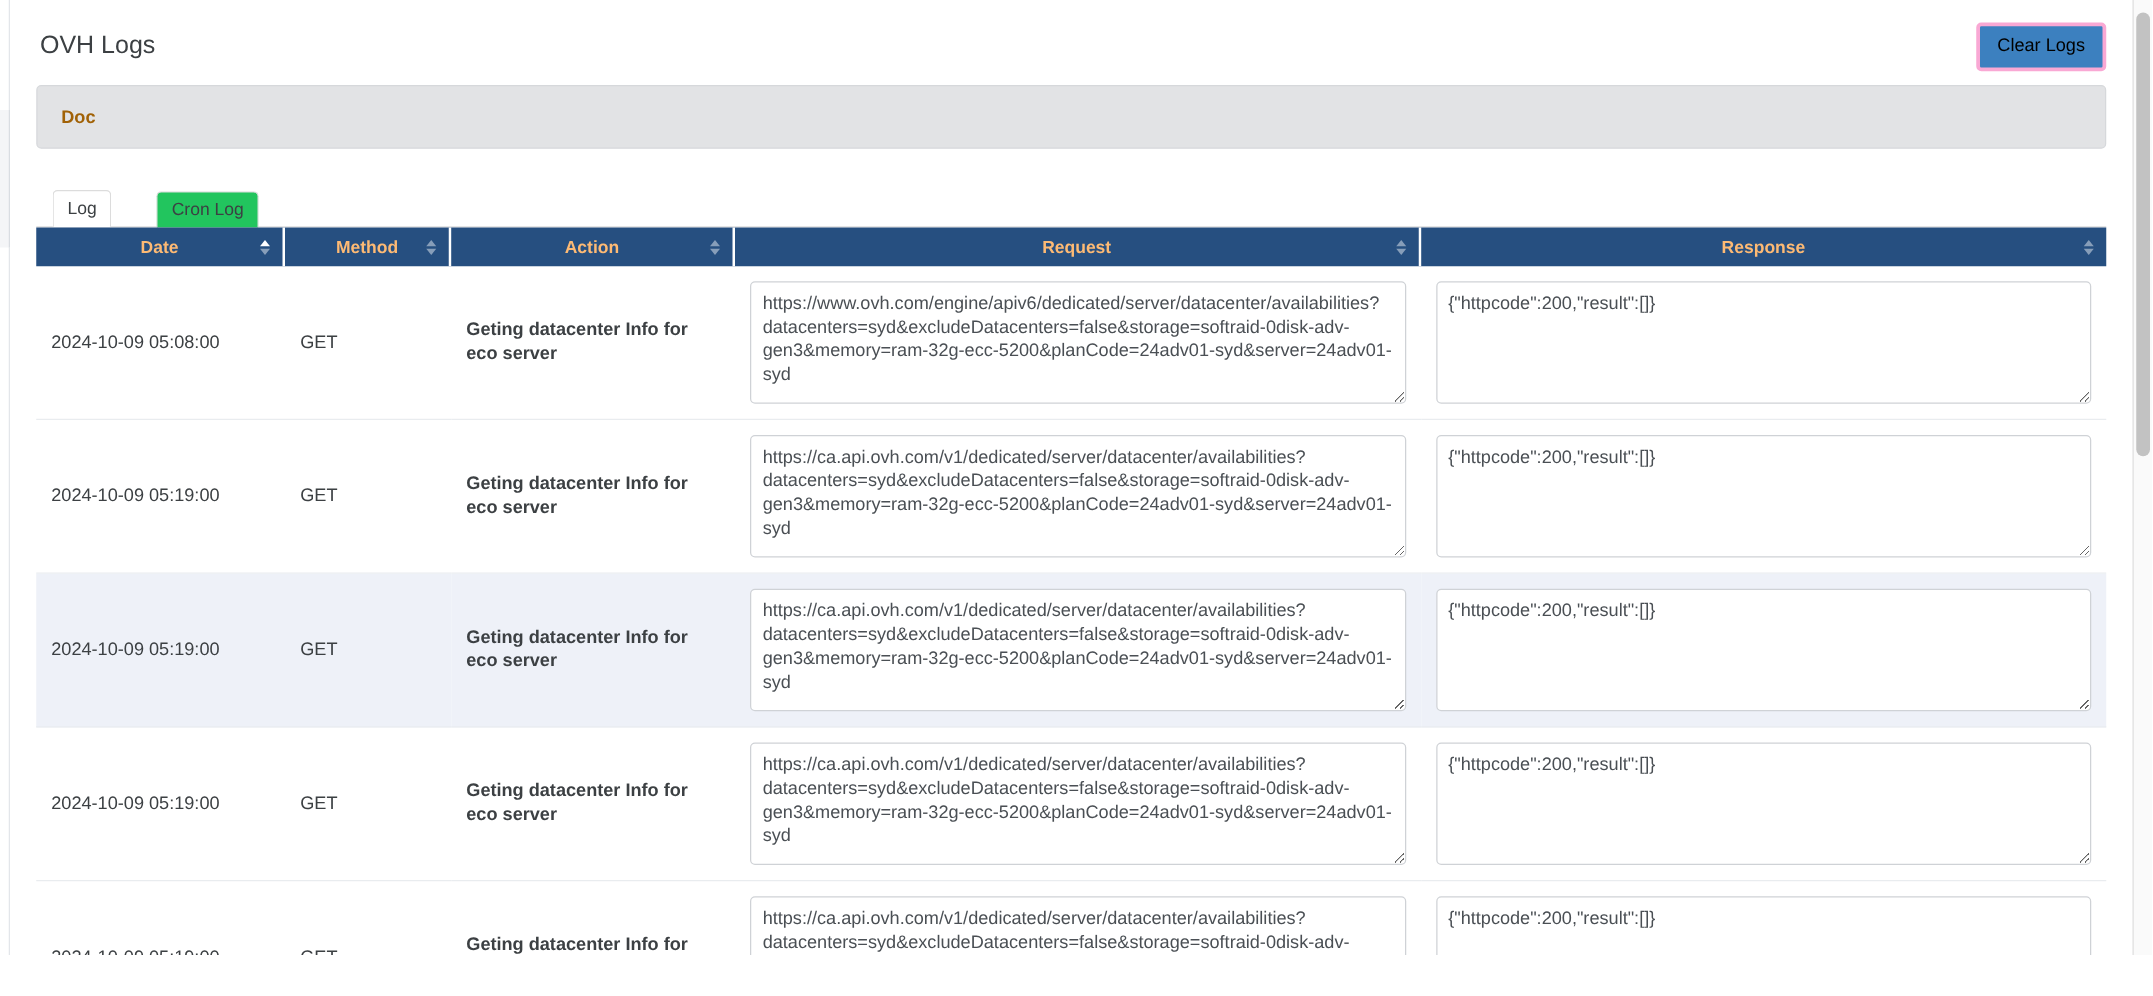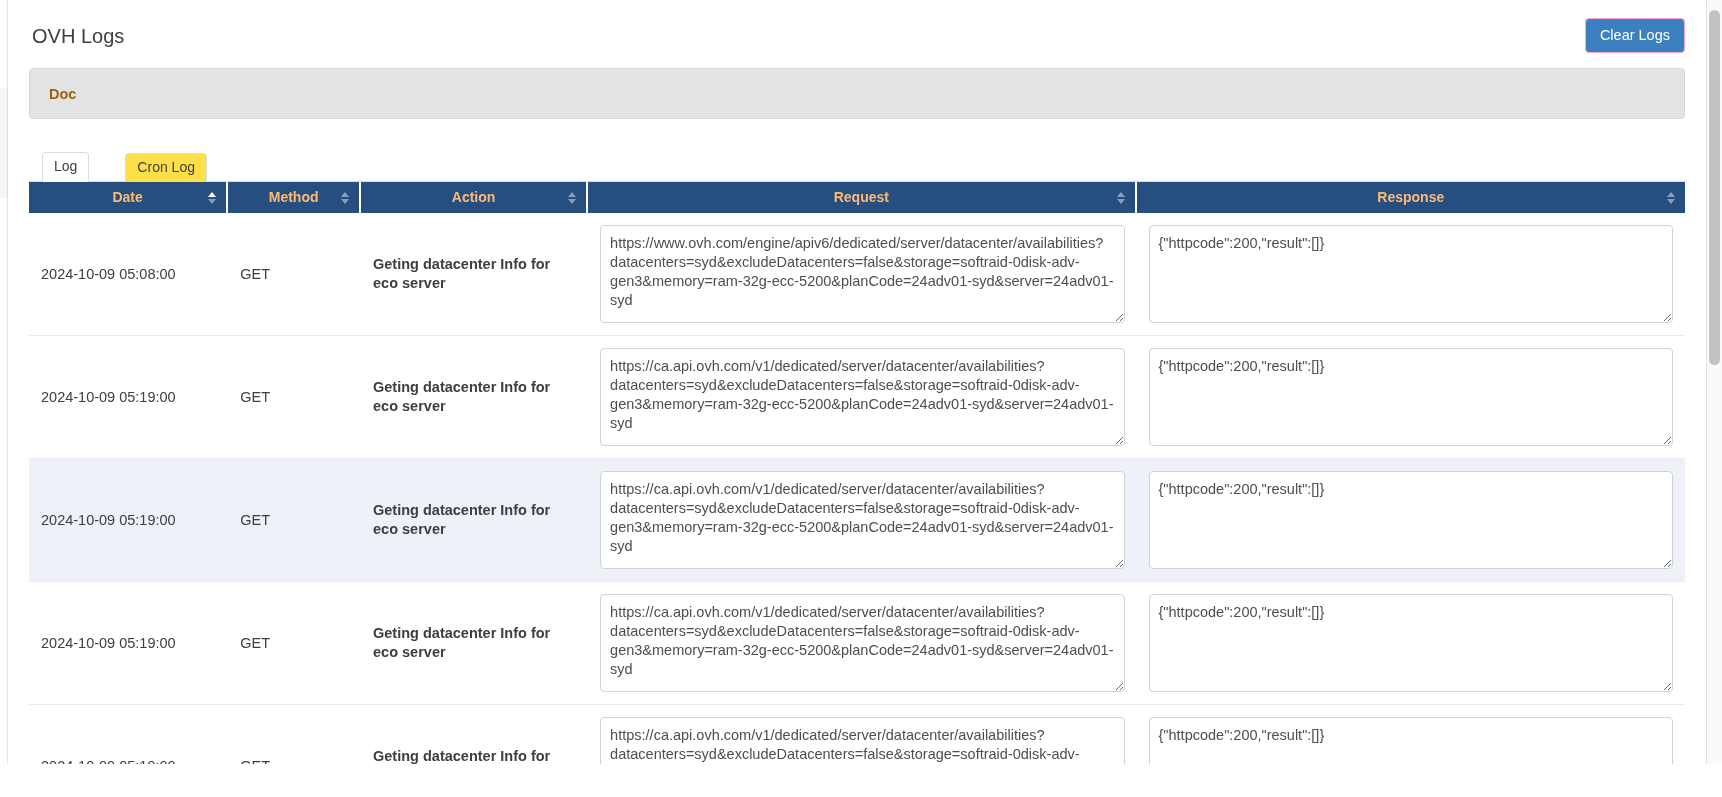--- a/index.html
+++ b/index.html
@@ -54,23 +54,23 @@
     font-weight: 400;
     color: #3c4043;
     line-height: 28px;
     padding: 10px 0 0 11px;
     margin: 0;
   }
   .clear-logs-btn {
     position: absolute;
     right: 8px; top: 18px;
     background: #3c80bf;
-    border: 1px solid #f9a8d4;
+    border: 3px solid #f9a8d4;
     border-radius: 4px;
-    color: #ffffff;
+    color: #000000;
     font-size: 14.5px;
     font-family: "Liberation Sans", sans-serif;
     padding: 8px 14px 9px 14px;
     cursor: pointer;
     line-height: 16px;
   }
 
   
   .info-panel {
     margin: 0 8px;
@@ -104,21 +104,21 @@
   }
   .tab {
     border: 1px solid #dcdcdc;
     border-bottom: none;
     border-radius: 4px 4px 0 0;
     padding: 5px 11px 6px 11px;
     font-size: 14px;
     line-height: 17px;
     color: #3c4043;
     cursor: pointer;
-    background: #fde047;
+    background: #22c55e;
     margin-right: 3px;
     position: relative;
     top: 1px;
   }
   .tab.active {
     background: #ffffff;
     border-bottom: 1px solid #ffffff;
   }
 
   

